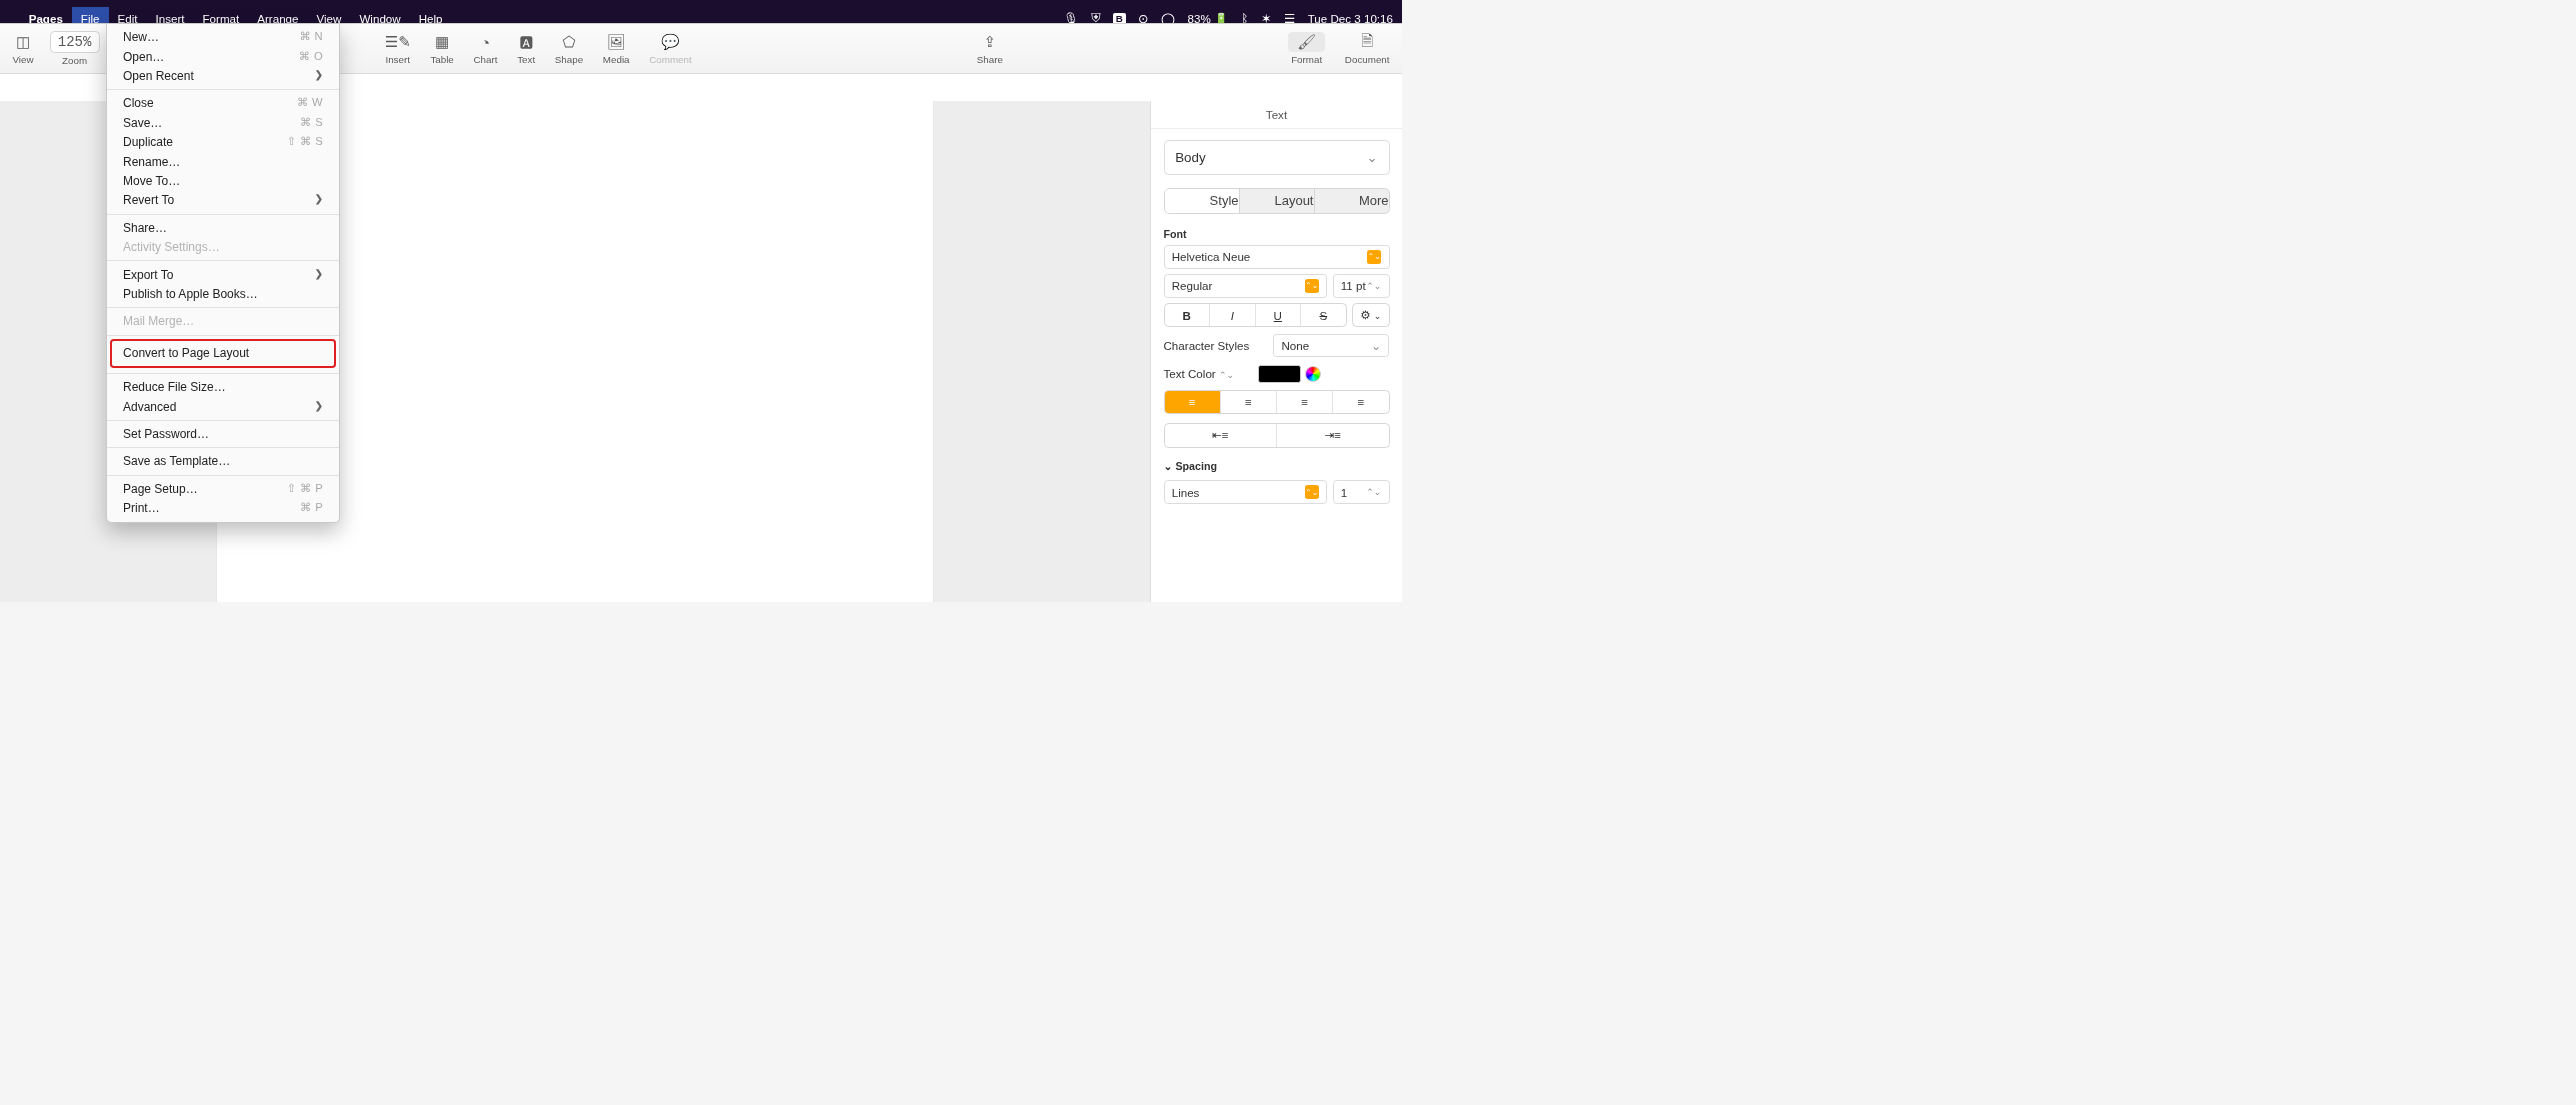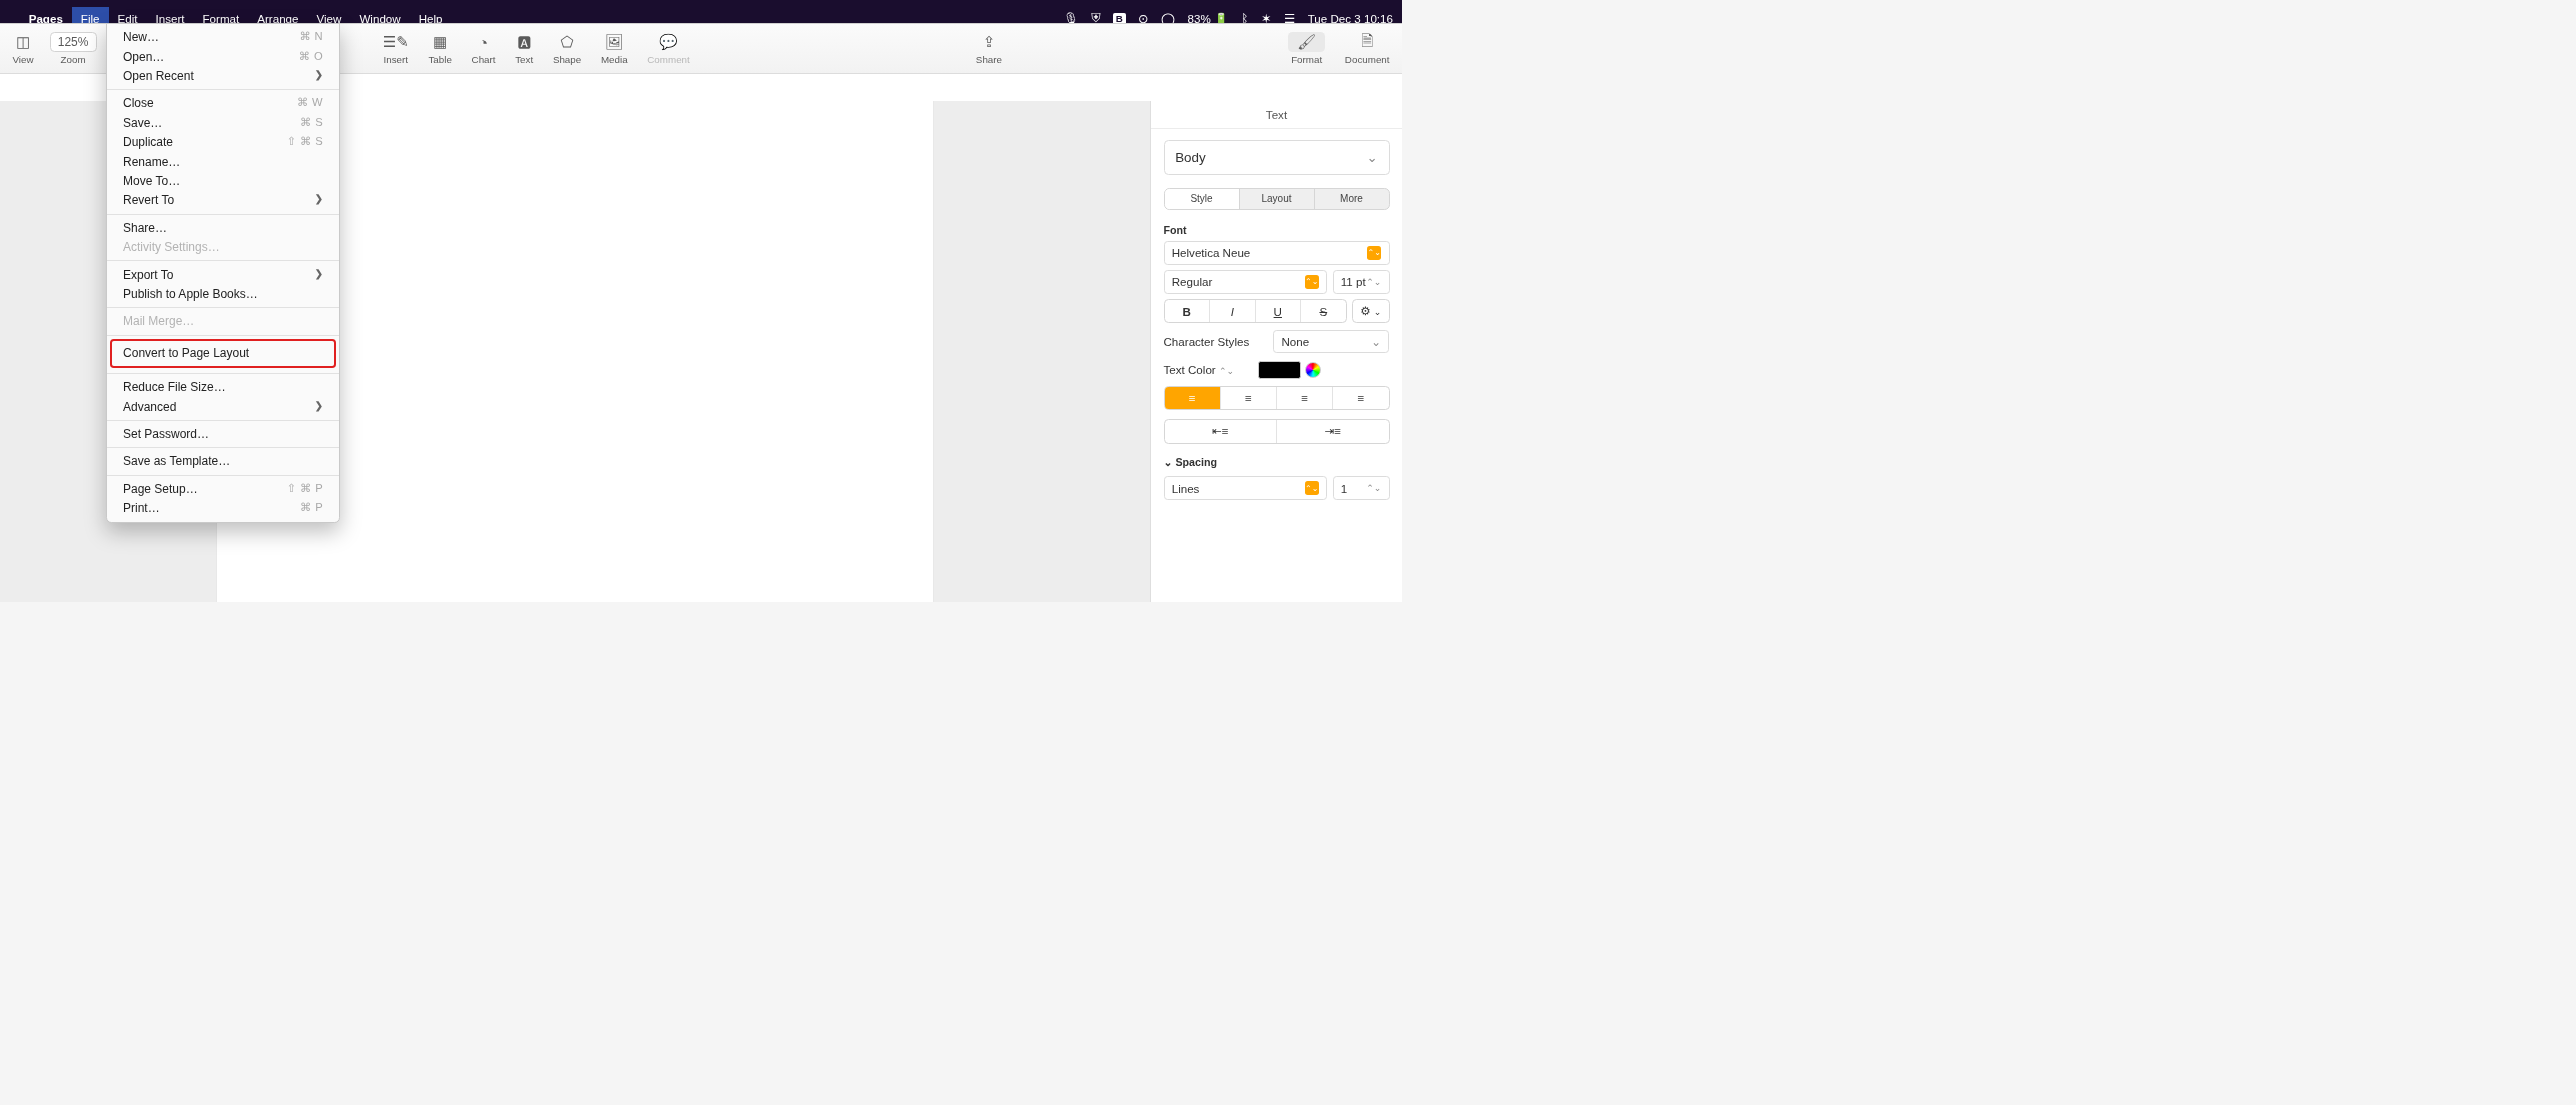--- a/index.html
+++ b/index.html
@@ -24,37 +24,37 @@
 .win-title { position: absolute; left: 50%; transform: translateX(-50%); font-size: 11.6px; font-weight: 600; color: #3a3a3a; }
 
 
 .toolbar { height: 50px; background: linear-gradient(#fbfbfb,#f2f2f2); border-bottom: 0.9px solid #dcdcdc; display: flex; align-items: center; padding: 0 12.5px; }
 .tool-group { display: flex; gap: 19.7px; }
 .tool-btn { display: flex; flex-direction: column; align-items: center; gap: 1.8px; font-size: 9.8px; color: #5a5a5a; }
 .tool-btn.disabled { color: #b8b8b8; }
 .tool-icon { height: 19.7px; display: flex; align-items: center; justify-content: center; font-size: 15px; color: #5a5a5a; }
 .tool-btn.disabled .tool-icon { color: #c8c8c8; }
 .toolbar .spacer { flex: 1; }
-.zoom-box { border: 0.9px solid #d3d3d3; border-radius: 4.5px; padding: 1.8px 7.2px; font-size: 12px; background: #fff; margin-left: 12.5px; }
+.zoom-box { border: 0.9px solid #d3d3d3; border-radius: 4.5px; padding: 1.8px 7.2px; font-size: 14px; background: #fff; margin-left: 12.5px; font-family: Liberation Mono, monospace; }
 .view-btn { display:flex; flex-direction:column; align-items:center; gap:1.8px; font-size:9.8px; color:#5a5a5a;}
 .right-tools { display: flex; gap: 19.7px; }
 .format-active { background: #e9e9e9; border-radius: 4.5px; padding: 2.7px 9px; }
 
 
 .workspace { position: absolute; top: 77px; left: 0; right: 0; bottom: 0; display: flex; }
 .canvas-outer { flex: 1; background: #ededed; display: flex; justify-content: center; overflow: hidden; }
 .page { width: 716px; background: #fff; margin-top: 0; box-shadow: 0 0 0.9px rgba(0,0,0,.15); height: 100%; }
 
 
 .inspector { width: 252px; background: #fff; border-left: 0.9px solid #dedede; padding: 0; overflow: hidden; }
 .insp-header { text-align: center; font-size: 11.6px; color: #555; padding: 7.2px 0; border-bottom: 0.9px solid #ececec; }
 .insp-body { padding: 10.7px 12.5px; font-size: 11.6px; color: #333; }
 .style-select { border: 0.9px solid #dcdcdc; border-radius: 4.5px; padding: 9px 10.7px; font-size: 13.4px; display: flex; justify-content: space-between; align-items: center; margin-bottom: 12.5px; }
 .seg3 { display: flex; border: 0.9px solid #d6d6d6; border-radius: 5.4px; overflow: hidden; margin-bottom: 14.3px; }
-.seg3 > div { flex: 1; text-align: center; padding: 4.5px 0; font-size: 10px; color: #444; border-right: 0.9px solid #d6d6d6; }
+.seg3 > div { flex: 1; text-align: right; padding: 4.5px 0; font-size: 13px; color: #444; border-right: 0.9px solid #d6d6d6; }
 .seg3 > div:last-child { border-right: none; }
 .seg3 .active { background: #fff; font-weight: 500; }
 .seg3 { background: #efefef; }
 .section-label { font-size: 10.7px; font-weight: 700; margin: 9px 0 5.4px; }
 .field-row { display: flex; gap: 5.4px; margin-bottom: 5.4px; }
 .combo { flex: 1; border: 0.9px solid #dcdcdc; border-radius: 3.6px; padding: 3.6px 7.2px; font-size: 11.6px; display: flex; align-items: center; justify-content: space-between; background: #fff; }
 .combo.small { flex: 0 0 57px; }
 .orange-chevron { width: 14.3px; height: 14.3px; background: #ffa500; border-radius: 2.7px; color: #fff; font-size: 8px; display: flex; align-items: center; justify-content: center; }
 .btn-row { display: flex; border: 0.9px solid #d6d6d6; border-radius: 4.5px; overflow: hidden; margin-bottom: 9px; }
 .btn-row > div { flex: 1; text-align: center; padding: 4.5px 0; border-right: 0.9px solid #e3e3e3; font-size: 11.6px; }

